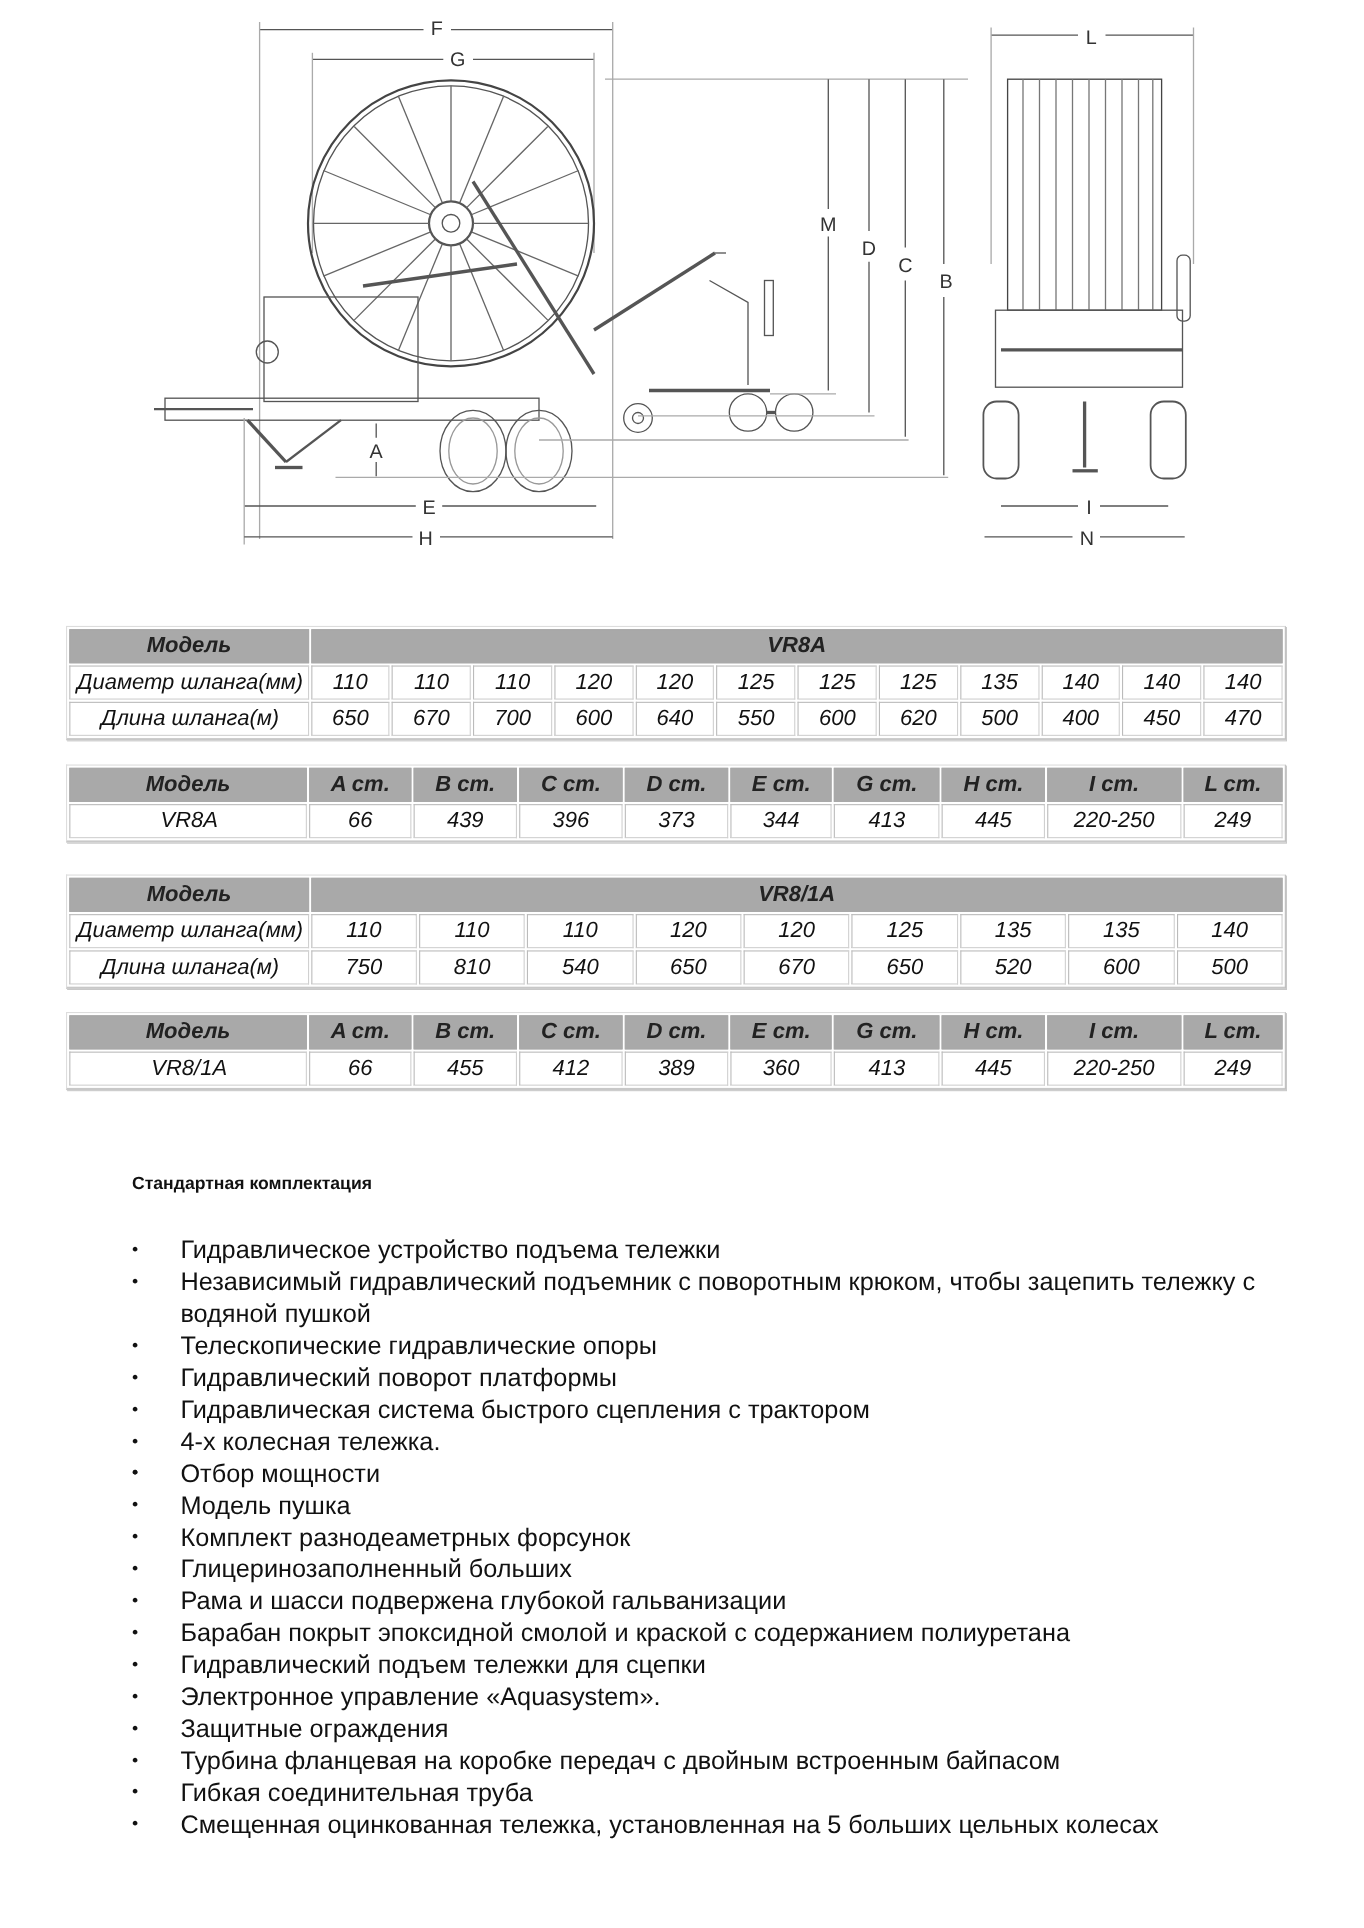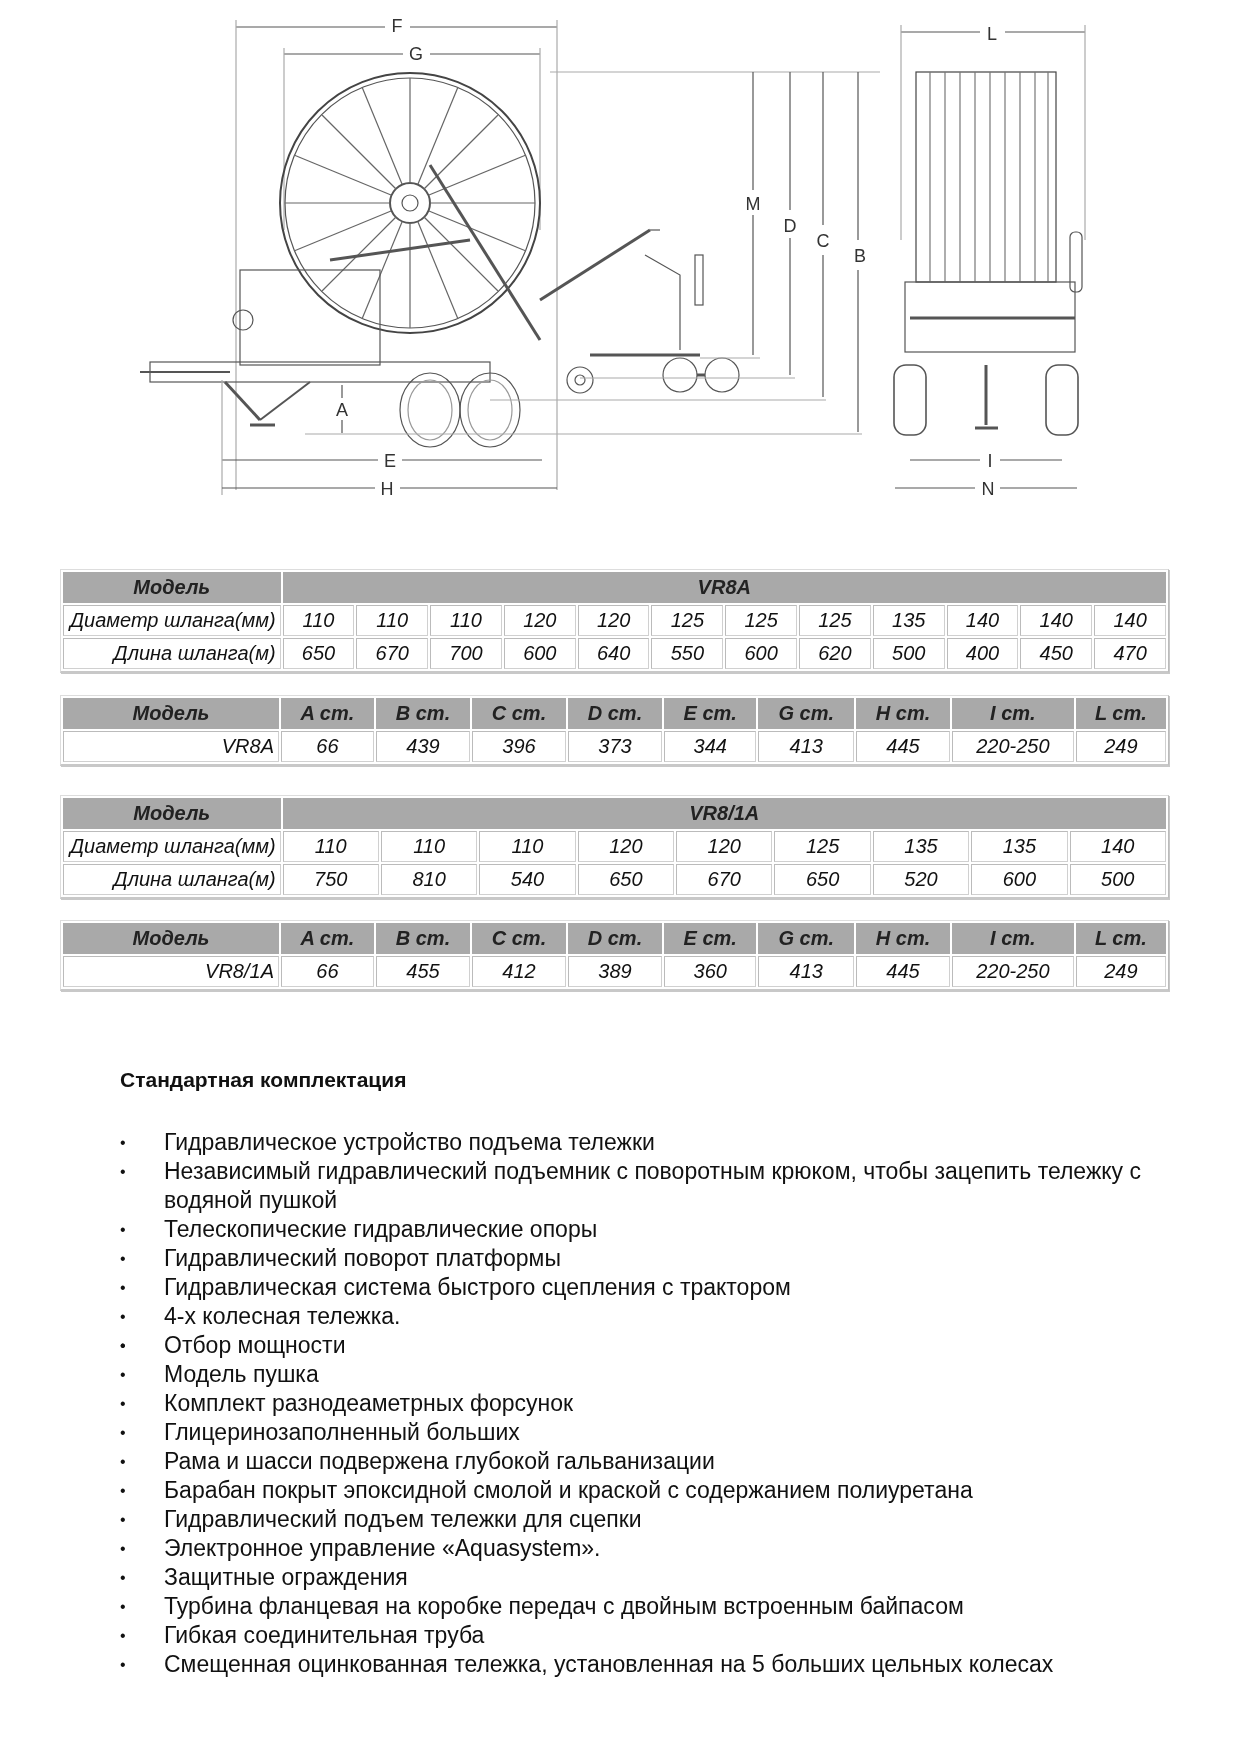--- a/index.html
+++ b/index.html
@@ -4,28 +4,28 @@
 <style>
   html, body { margin:0; padding:0; background:#fff; }
   body { width:1240px; height:1753px; position:relative; overflow:hidden;
          font-family:"Liberation Sans", sans-serif; color:#111; }
   #drawing { position:absolute; left:0; top:0; width:1240px; height:520px; }
   .tbl { position:absolute; left:60px; width:1109px; border-collapse:separate; border-spacing:2px;
          background:#fff; box-shadow: 1px 1px 0 #c8c8c8; border-top:1px solid #ddd; border-left:1px solid #ddd; border-right:1px solid #bbb; border-bottom:2px solid #c8c8c8;font-style:italic; }
   .tbl td, .tbl th { font-size:20px; height:29px; padding:0 4px; text-align:center; white-space:nowrap;
          border:1px solid #d0d0d0; border-top-color:#bbb; border-left-color:#bbb; }
   .tbl th { background:#a9a9a9; font-weight:bold; color:#222; border-color:#a9a9a9; }
-  .tbl td.lbl { text-align:right; padding-left:6px; }
+  .tbl td.lbl { text-align:center; padding-left:6px; }
   .tbl th.model { width:206px; }
   #t1 { top:569px; }
   #t2 { top:695px; }
   #t3 { top:795px; }
   #t4 { top:920px; }
   #equip { position:absolute; left:120px; top:1068px; width:1100px; }
-  #equip h2 { font-size:21px; font-weight:bold; margin:0 0 36px 0; }
+  #equip h2 { font-size:16px; font-weight:bold; margin:0 0 36px 0; }
   #equip ul { list-style:none; margin:0; padding:0; }
   #equip li { position:relative; font-size:23px; line-height:29px; padding-left:44px; }
   #equip li .bullet { position:absolute; left:0; top:0; font-size:16px; }
   .dim { font-family:"Liberation Sans", sans-serif; font-size:18px; fill:#333; }
 </style>
 </head>
 <body>
 
 <svg id="drawing" viewBox="0 0 1240 520">
   <g stroke="#555" stroke-width="1.2" fill="none">

